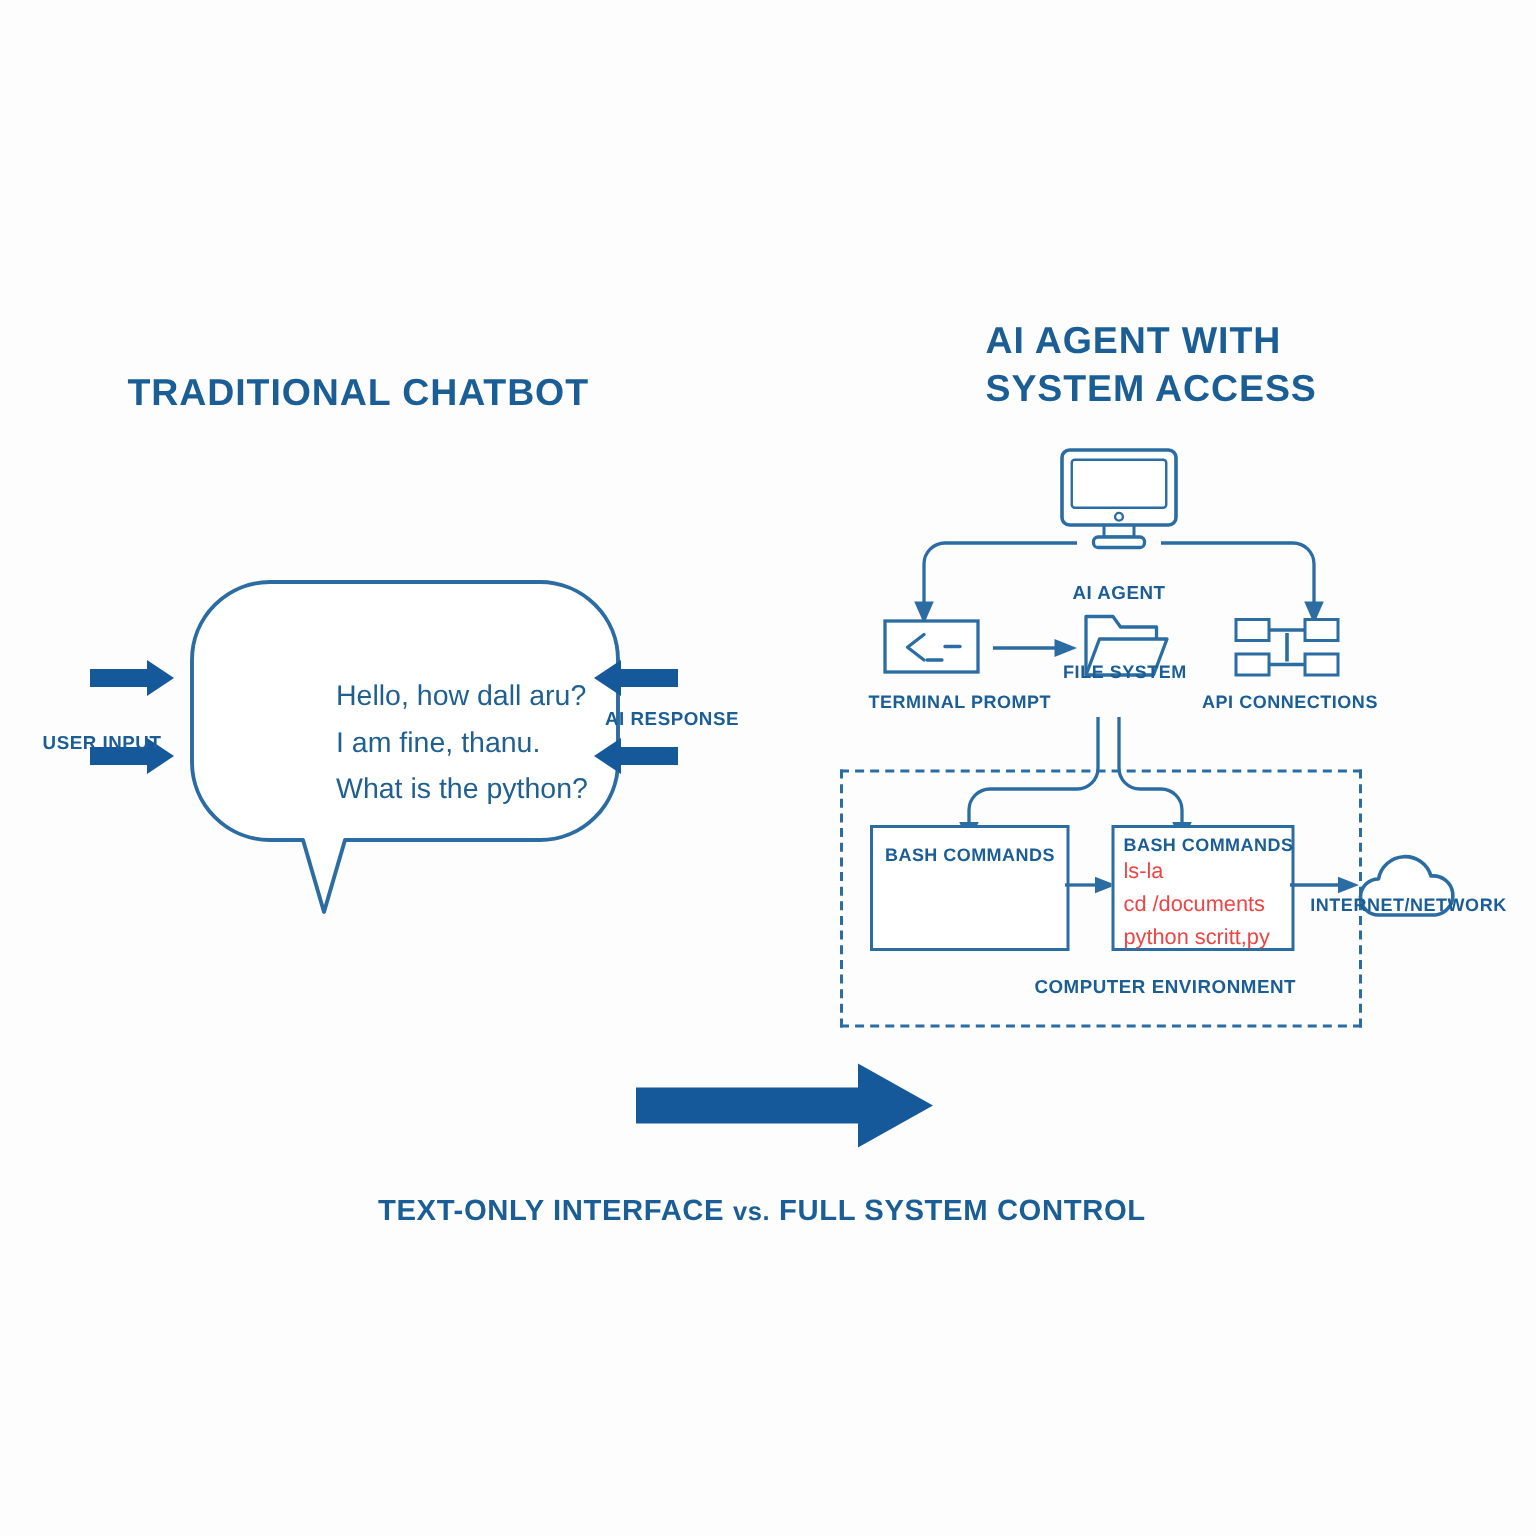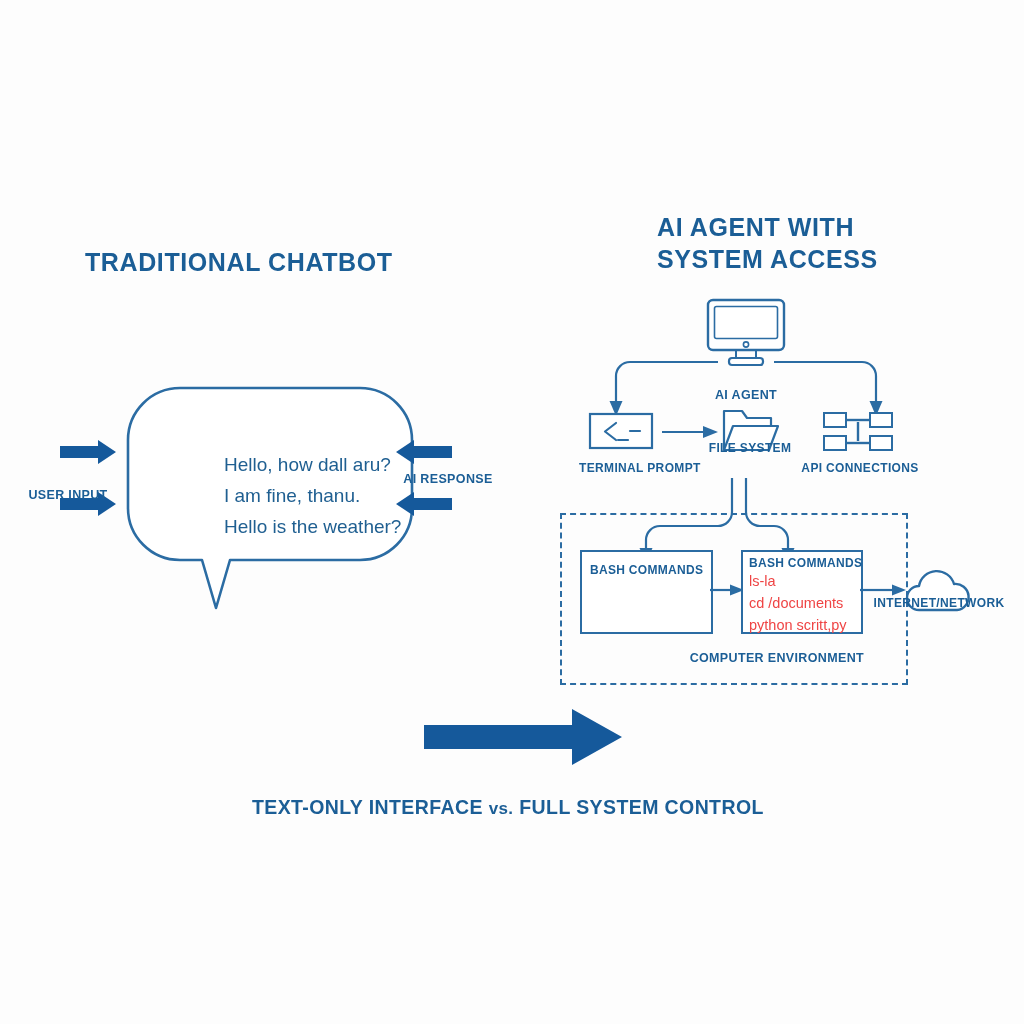--- a/index.html
+++ b/index.html
@@ -91,21 +91,21 @@
              L 82 180
              L 60 180
              A 52 52 0 0 1 8 128
              L 8 60
              A 52 52 0 0 1 60 8 Z" fill="#ffffff" stroke="#2b6ca3" stroke-width="2.6" stroke-linejoin="round"></path>
   </svg>
 
   <div class="abs" style="left:176px;top:450px;">
     <div class="bubble-text">Hello, how dall aru?</div>
     <div class="bubble-text">I am fine, thanu.</div>
-    <div class="bubble-text">Hello is the weather?</div>
+    <div class="bubble-text">What is the python?</div>
   </div>
 
   <svg class="abs" style="left:60px;top:440px;" width="60" height="80" viewBox="0 0 60 80">
     <g fill="#15599b">
       <path d="M0 6 L38 6 L38 0 L56 12 L38 24 L38 18 L0 18 Z"></path>
       <path d="M0 58 L38 58 L38 52 L56 64 L38 76 L38 70 L0 70 Z"></path>
     </g>
   </svg>
   <div class="abs lbl" style="left:18px;top:472px;width:100px;margin-top:16px;">USER INPUT</div>
 

